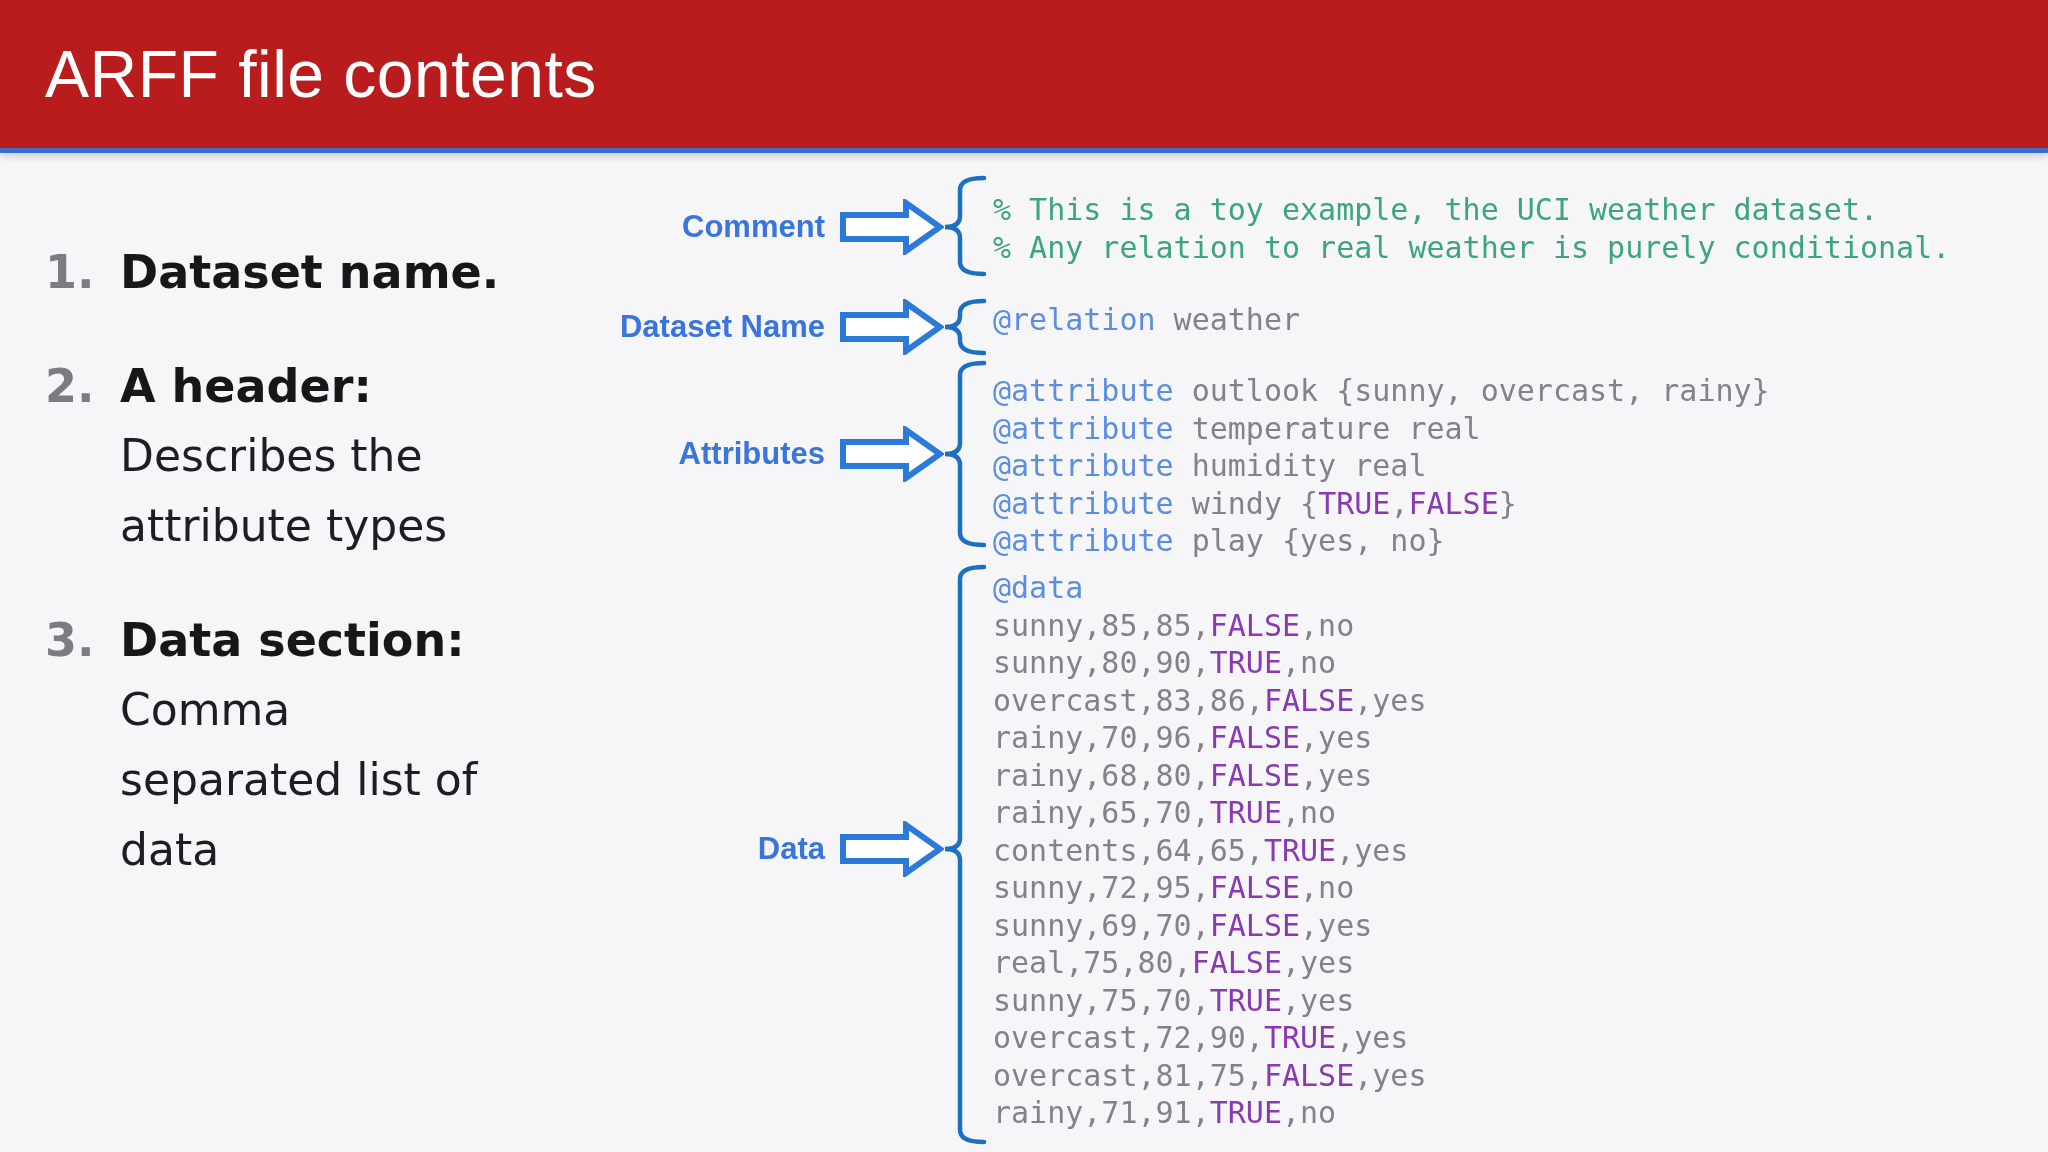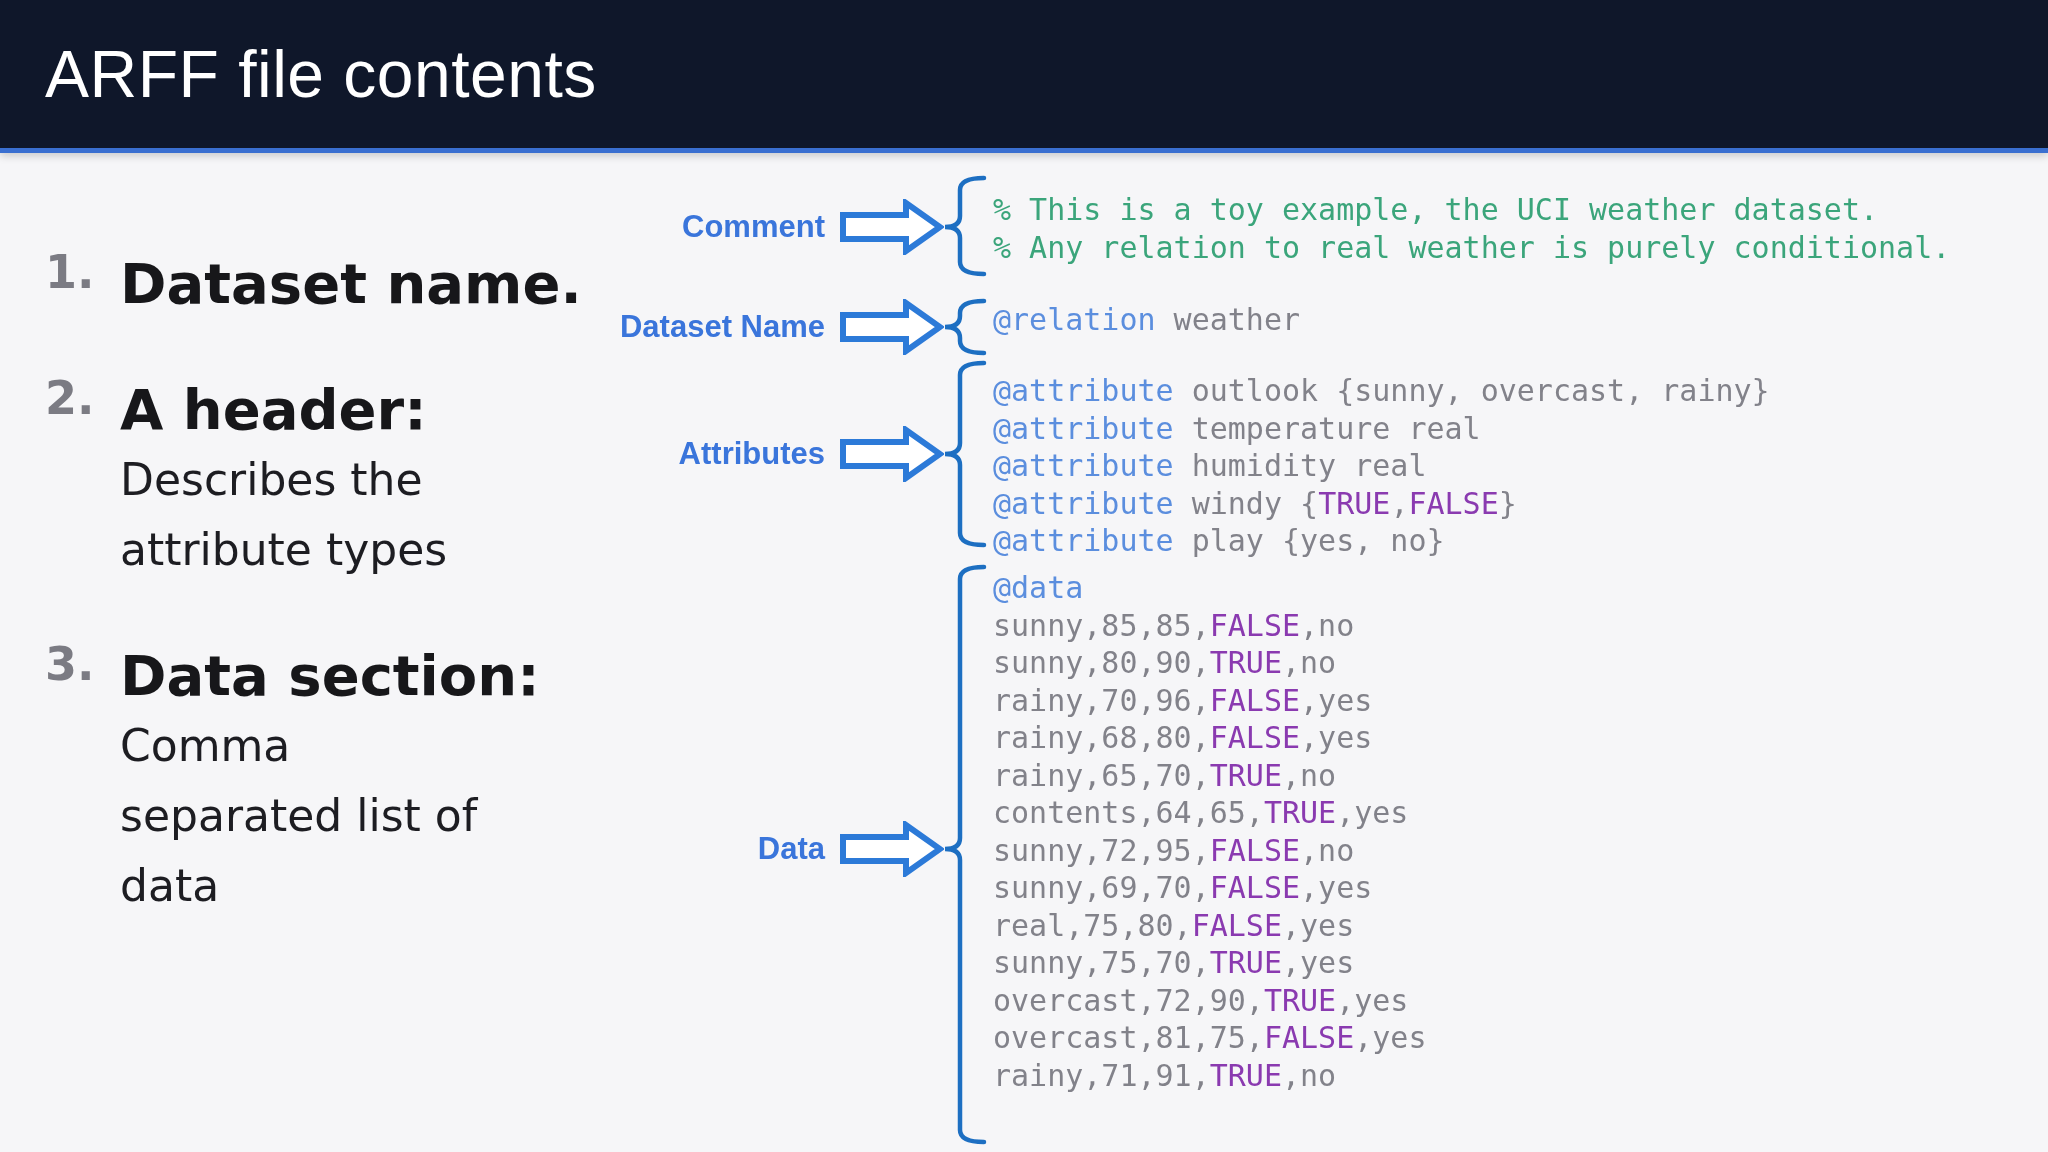--- a/index.html
+++ b/index.html
@@ -4,37 +4,37 @@
 <style>
   html,body{margin:0;padding:0;background:#e9e9ec;}
   #slide{
     position:relative; width:2048px; height:1152px;
     background:#f6f6f8; overflow:hidden;
     font-family:"Liberation Sans", sans-serif;
   }
   
   #header{
     position:absolute; left:0; top:0; width:100%; height:148px;
-    background:#0f172a; border-bottom:5px solid #3a6fd0;
+    background:#b91c1c; border-bottom:5px solid #3a6fd0;
     box-shadow:0 3px 8px rgba(0,0,0,0.18);
     display:flex; align-items:center;
   }
   #header h1{
     margin:0 0 0 45px; color:#ffffff; font-size:66px; font-weight:400;
     letter-spacing:0.5px;
   }
   
   #key-points-list{ position:absolute; left:45px; top:237px; width:640px; }
   .list-item{ display:flex; margin-bottom:44px; font-family:"DejaVu Sans", sans-serif; }
   .list-item .num{
     width:75px; flex:0 0 75px; color:#7b7b83; font-weight:bold;
     font-size:46px; line-height:70px;
   }
   .list-item .body{ flex:1; }
-  .item-title{ font-weight:bold; color:#17171a; font-size:56px; line-height:70px;margin-top:12px; }
+  .item-title{ font-weight:bold; color:#17171a; font-size:46px; line-height:70px; }
   .item-detail{ font-weight:normal; color:#1d1d22; font-size:44px; line-height:70px; }
   
   .ann-label{
     position:absolute; right:1223px; transform:translateY(-50%);
     color:#3a75db; font-weight:bold; font-size:31px; white-space:nowrap;
   }
   .ann-arrow{ position:absolute; left:840px; width:104px; height:56px; }
   .ann-arrow polygon{ fill:#ffffff; stroke:#2c7ad8; stroke-width:6; stroke-linejoin:miter; }
   
   #braces{ position:absolute; left:940px; top:0; width:60px; height:1152px; }
@@ -122,20 +122,21 @@
         <div class="code-line"><span class="tok-blue">@attribute</span><span class="tok-gray"> outlook {sunny, overcast, rainy}</span></div>
         <div class="code-line"><span class="tok-blue">@attribute</span><span class="tok-gray"> temperature real</span></div>
         <div class="code-line"><span class="tok-blue">@attribute</span><span class="tok-gray"> humidity real</span></div>
         <div class="code-line"><span class="tok-blue">@attribute</span><span class="tok-gray"> windy {</span><span class="tok-purple">TRUE</span><span class="tok-gray">,</span><span class="tok-purple">FALSE</span><span class="tok-gray">}</span></div>
         <div class="code-line"><span class="tok-blue">@attribute</span><span class="tok-gray"> play {yes, no}</span></div>
       </div>
       <div class="code-section" style="top: 569px;">
         <div class="code-line"><span class="tok-blue">@data</span></div>
         <div class="code-line"><span class="tok-gray">sunny,85,85,</span><span class="tok-purple">FALSE</span><span class="tok-gray">,no</span></div>
         <div class="code-line"><span class="tok-gray">sunny,80,90,</span><span class="tok-purple">TRUE</span><span class="tok-gray">,no</span></div>
+        <div class="code-line"><span class="tok-gray">overcast,83,86,</span><span class="tok-purple">FALSE</span><span class="tok-gray">,yes</span></div>
         <div class="code-line"><span class="tok-gray">rainy,70,96,</span><span class="tok-purple">FALSE</span><span class="tok-gray">,yes</span></div>
         <div class="code-line"><span class="tok-gray">rainy,68,80,</span><span class="tok-purple">FALSE</span><span class="tok-gray">,yes</span></div>
         <div class="code-line"><span class="tok-gray">rainy,65,70,</span><span class="tok-purple">TRUE</span><span class="tok-gray">,no</span></div>
         <div class="code-line"><span class="tok-gray">contents,64,65,</span><span class="tok-purple">TRUE</span><span class="tok-gray">,yes</span></div>
         <div class="code-line"><span class="tok-gray">sunny,72,95,</span><span class="tok-purple">FALSE</span><span class="tok-gray">,no</span></div>
         <div class="code-line"><span class="tok-gray">sunny,69,70,</span><span class="tok-purple">FALSE</span><span class="tok-gray">,yes</span></div>
         <div class="code-line"><span class="tok-gray">real,75,80,</span><span class="tok-purple">FALSE</span><span class="tok-gray">,yes</span></div>
         <div class="code-line"><span class="tok-gray">sunny,75,70,</span><span class="tok-purple">TRUE</span><span class="tok-gray">,yes</span></div>
         <div class="code-line"><span class="tok-gray">overcast,72,90,</span><span class="tok-purple">TRUE</span><span class="tok-gray">,yes</span></div>
         <div class="code-line"><span class="tok-gray">overcast,81,75,</span><span class="tok-purple">FALSE</span><span class="tok-gray">,yes</span></div>

